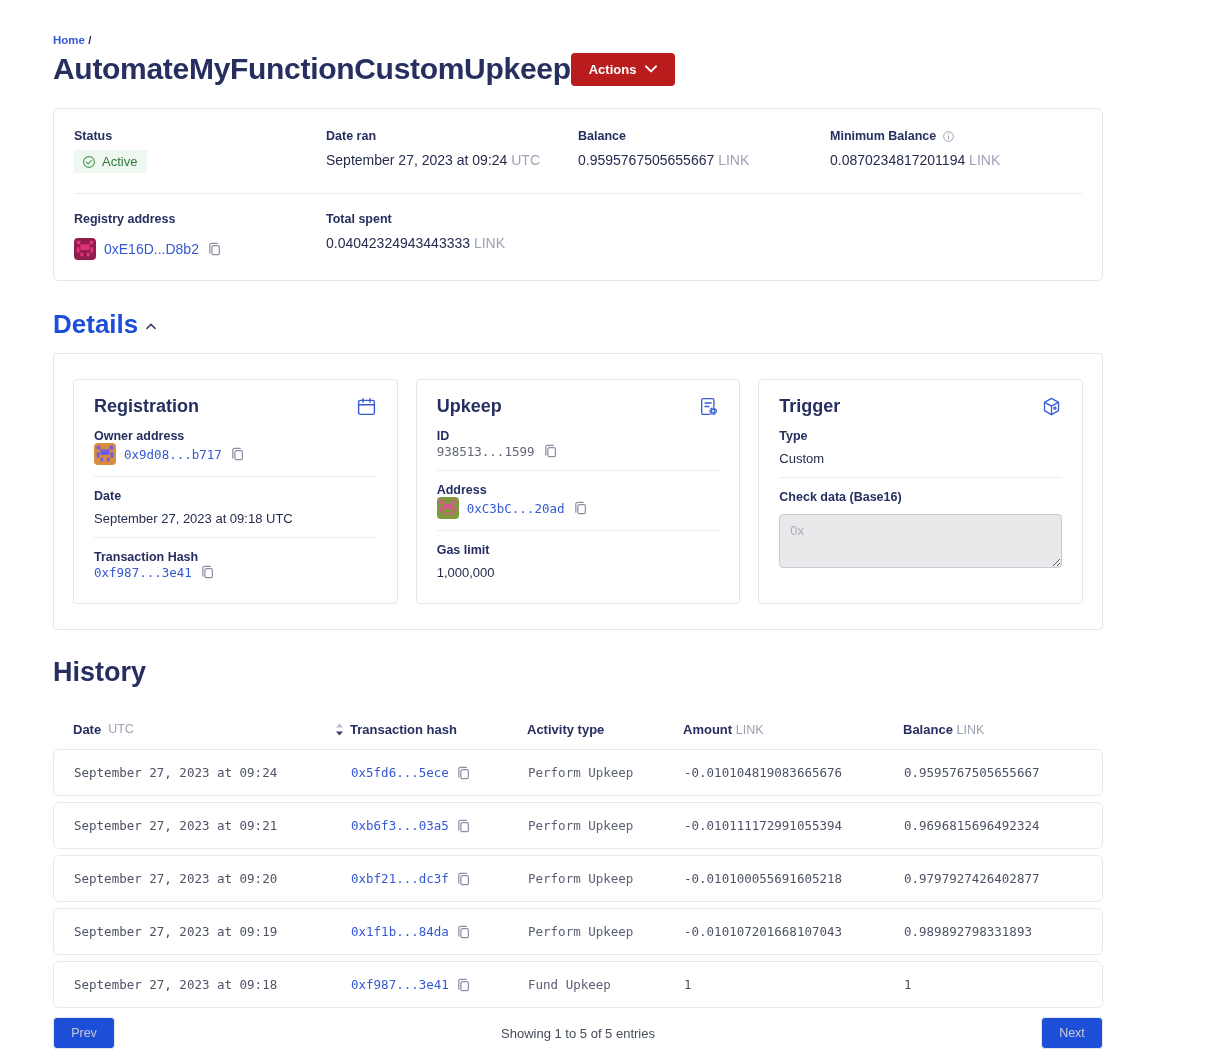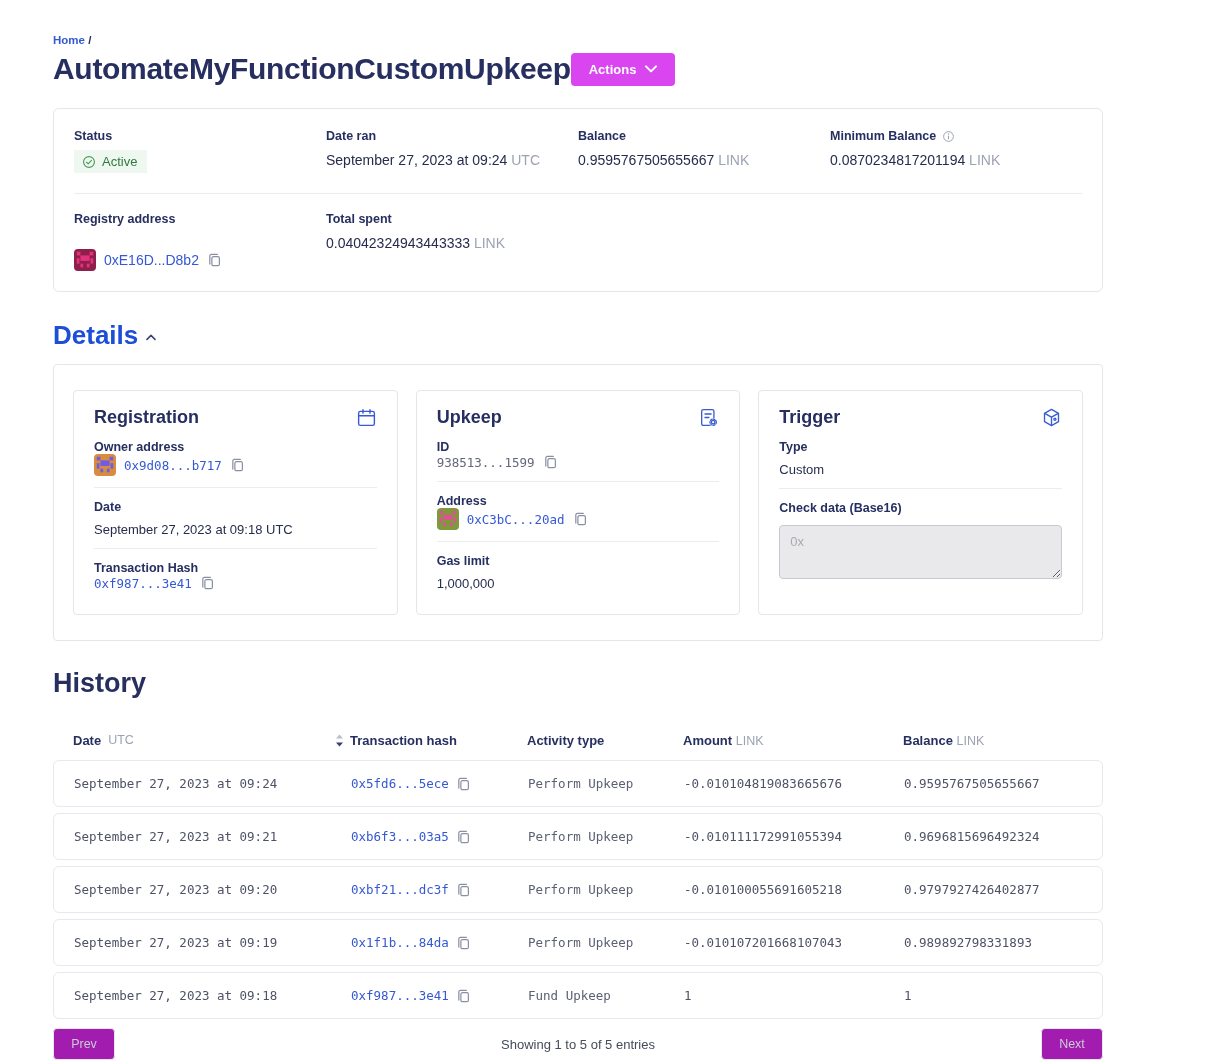--- a/index.html
+++ b/index.html
@@ -5,34 +5,34 @@
   * { margin:0; padding:0; box-sizing:border-box; }
   html,body { width:1208px; height:1064px; background:#ffffff; overflow:hidden;
               font-family:"Liberation Sans", sans-serif; }
   .page { width:1050px; margin-left:53px; }
 
   
   .breadcrumb { margin-top:34px; font-size:11.5px; font-weight:bold; color:#28305e; }
   .breadcrumb a { color:#3558d4; text-decoration:none; cursor:pointer; }
   .title-row { display:flex; align-items:center; margin-top:6px; }
   h1.title { font-size:30px; font-weight:bold; color:#262f60; letter-spacing:-0.3px; }
-  .actions-btn { display:flex; align-items:center; gap:9px; background:#d946ef; color:#fff;
+  .actions-btn { display:flex; align-items:center; gap:9px; background:#b91c1c; color:#fff;
                  border:none; border-radius:4px; padding:9px 18px; font-size:13px; font-weight:bold;
                  font-family:"Liberation Sans",sans-serif; cursor:pointer; }
 
   
   .summary-card { margin-top:22px; border:1px solid #e5e6ea; border-radius:6px; padding:20px; }
   .summary-grid { display:grid; grid-template-columns:repeat(4,1fr); }
   .field-label { font-size:12.5px; font-weight:bold; color:#262f60; display:flex; align-items:center; gap:6px; }
   .field-value { margin-top:9px; font-size:14px; color:#262c4d; }
   .unit { color:#9da2b3; }
   .badge { display:inline-flex; align-items:center; gap:6px; background:#eff8f0; color:#2f7a3d;
            font-size:13px; border-radius:0; padding:4px 10px 4px 8px; margin-top:7px; }
   .summary-divider { border:none; border-top:1px solid #ececf0; margin:20px 0 18px 0; }
-  .addr-line { display:flex; align-items:center; gap:8px; margin-top:23px; }
+  .addr-line { display:flex; align-items:center; gap:8px; margin-top:12px; }
   .identicon { width:22px; height:22px; border-radius:4px; display:inline-flex; flex:0 0 auto; }
   .identicon svg { width:100%; height:100%; }
   .hash-link { color:#3558d4; text-decoration:none; font-size:14px; cursor:pointer; }
   .copy-btn { background:none; border:none; cursor:pointer; display:inline-flex; padding:0; }
 
   
   .section-heading { display:flex; align-items:center; gap:8px; margin-top:28px;
                      font-size:26px; font-weight:bold; color:#1d4ed8; }
   .details-panel { margin-top:13px; border:1px solid #e5e6ea; border-radius:4px; padding:25px 19px;
                    display:grid; grid-template-columns:repeat(3,1fr); gap:18px; }
@@ -60,21 +60,21 @@
   .th-date { display:flex; align-items:center; gap:7px; }
   .sort-icon { margin-left:auto; margin-right:6px; cursor:pointer; display:inline-flex; }
   .trow { height:47px; border:1px solid #e8e9ee; border-radius:6px; margin-top:6px;
           font-family:"DejaVu Sans Mono", monospace; font-size:12.5px; color:#4d5265; }
   .trow .hash-cell { display:flex; align-items:center; gap:7px; }
   .trow .hash-link { font-size:12.5px; }
   .activity { color:#5b6073; }
 
   
   .pagination { display:flex; justify-content:space-between; align-items:center; margin-top:9px; }
-  .page-btn { min-width:62px; padding:8px 14px; border:1px solid #e4e6ea; border-radius:4px; background:#a21caf;
+  .page-btn { min-width:62px; padding:8px 14px; border:1px solid #e4e6ea; border-radius:4px; background:#1d4ed8;
               color:#c8ccd4; font-size:12.5px; font-family:"Liberation Sans",sans-serif; cursor:pointer; }
   .showing { font-size:13px; color:#444b5a; }
 
   .icon { display:inline-flex; flex:0 0 auto; }
 </style>
 </head>
 <body>
 
 <svg width="0" height="0" style="position:absolute">
   <defs>

